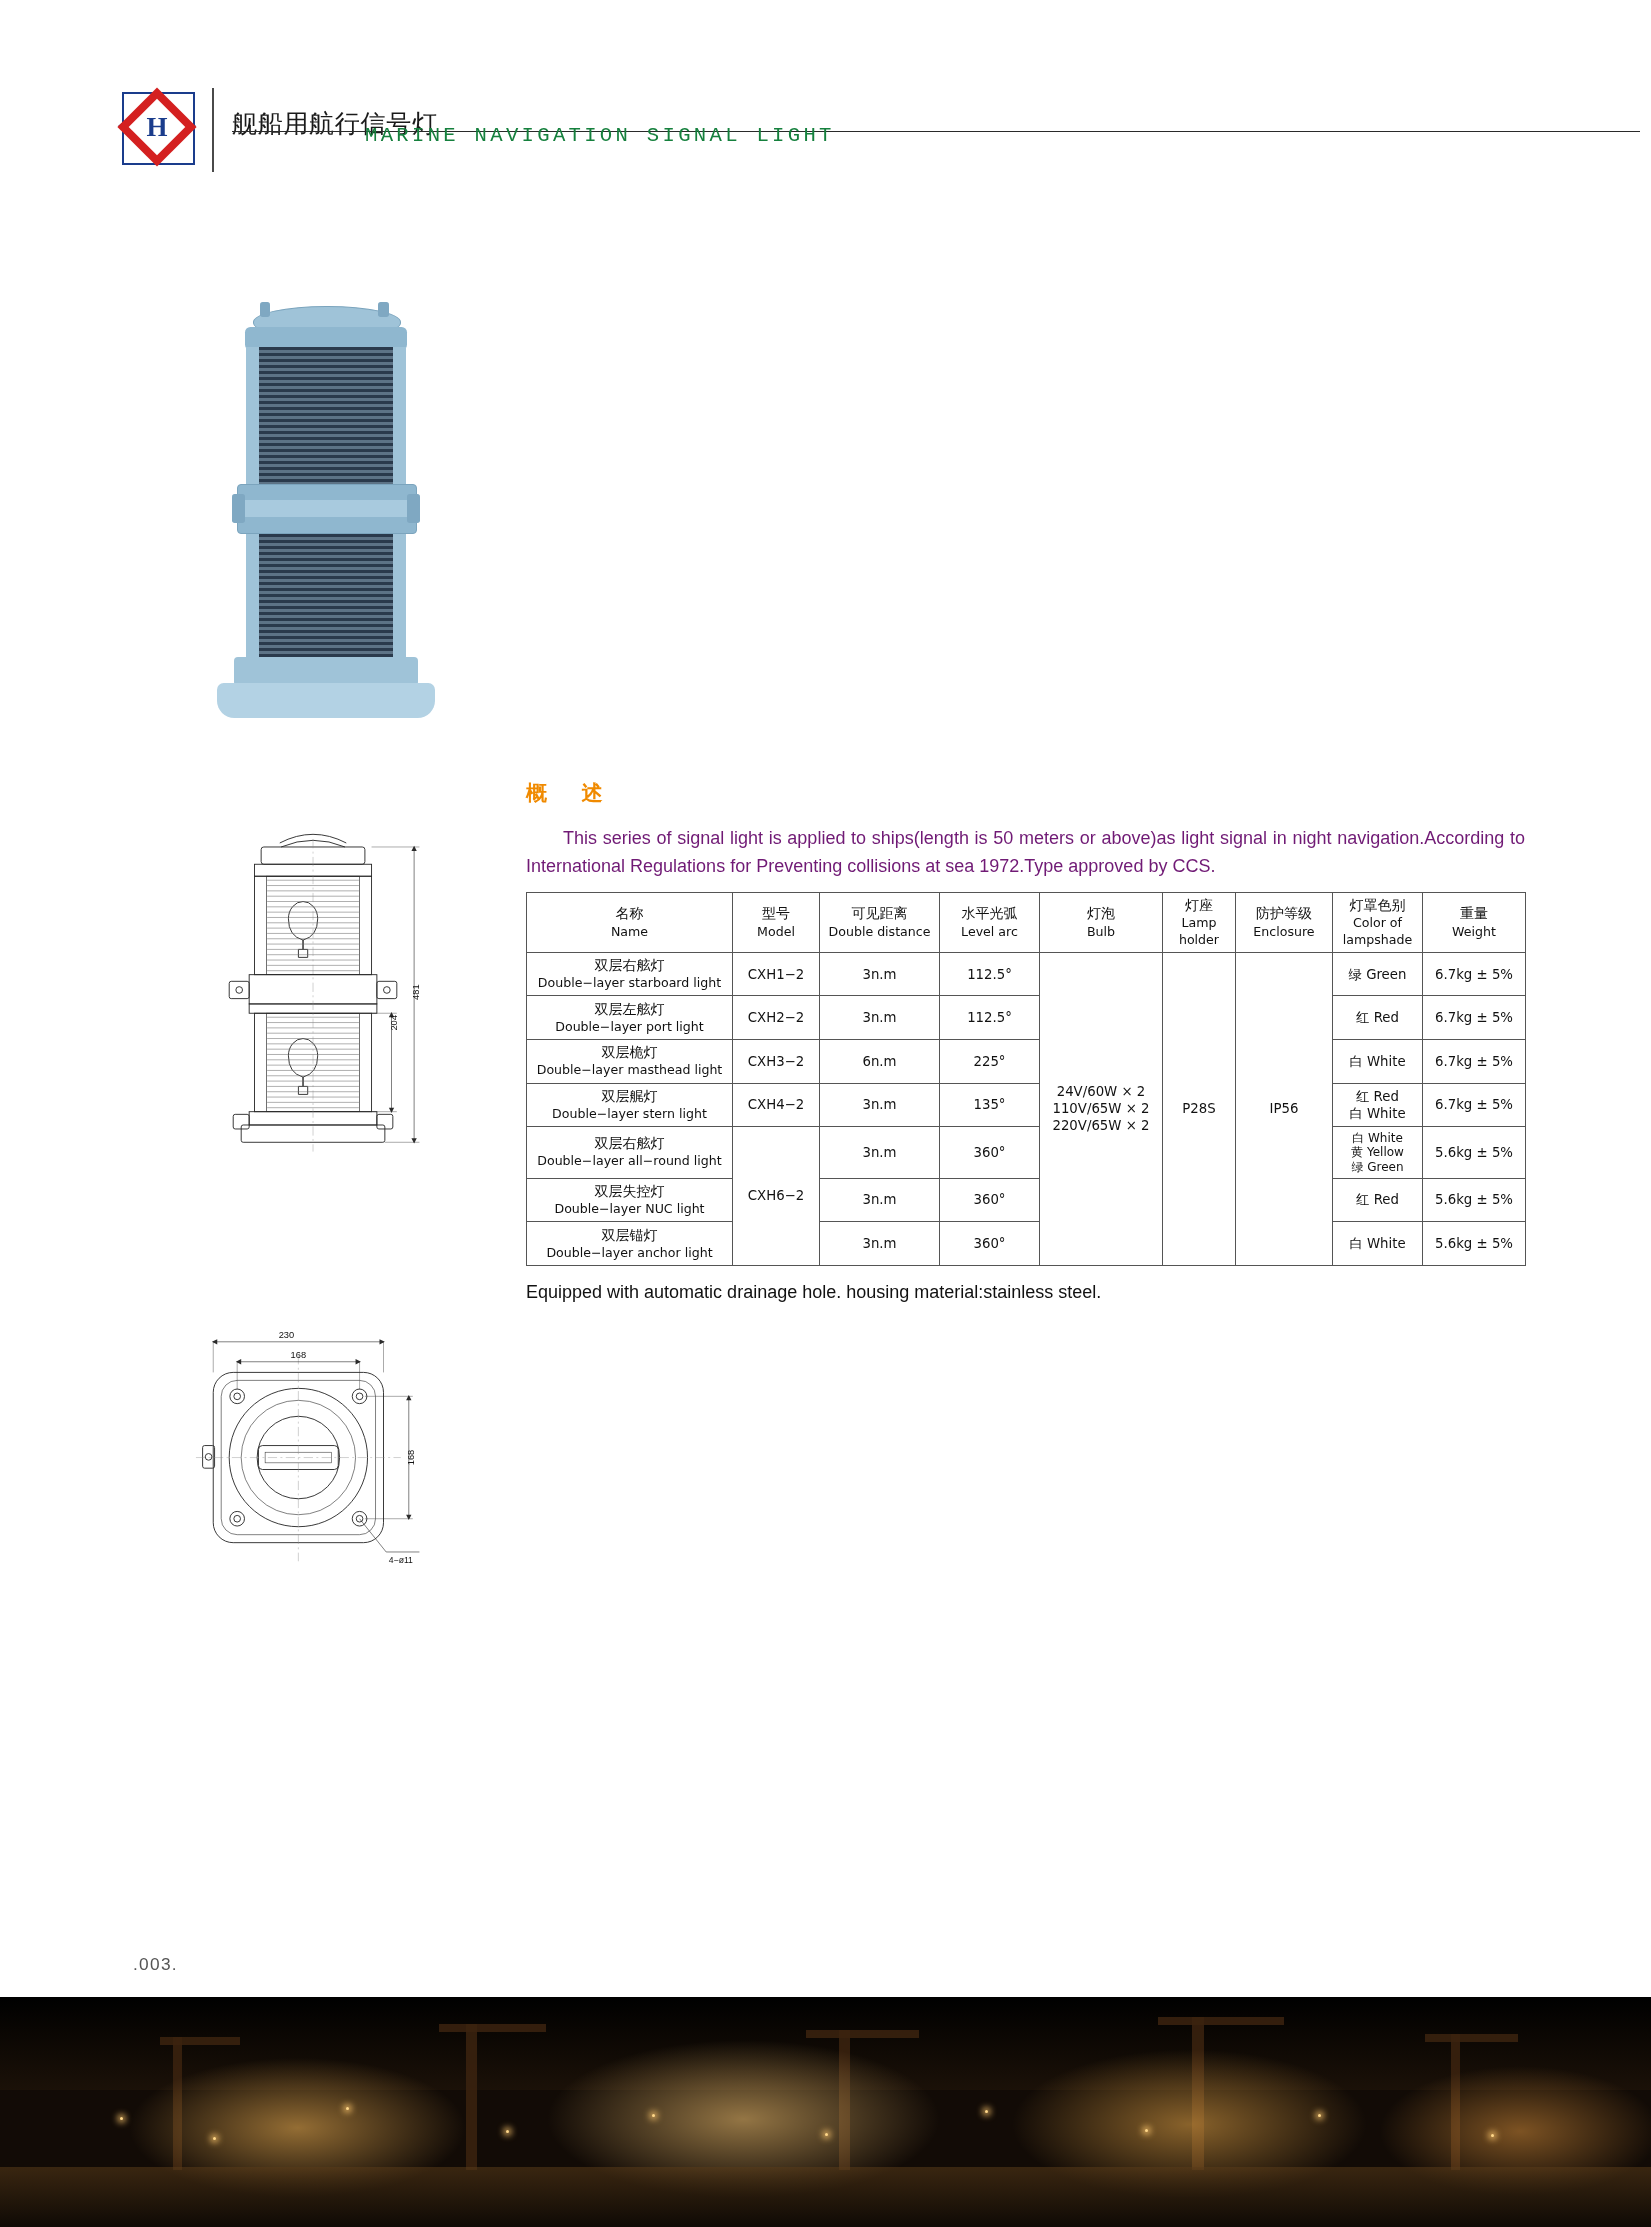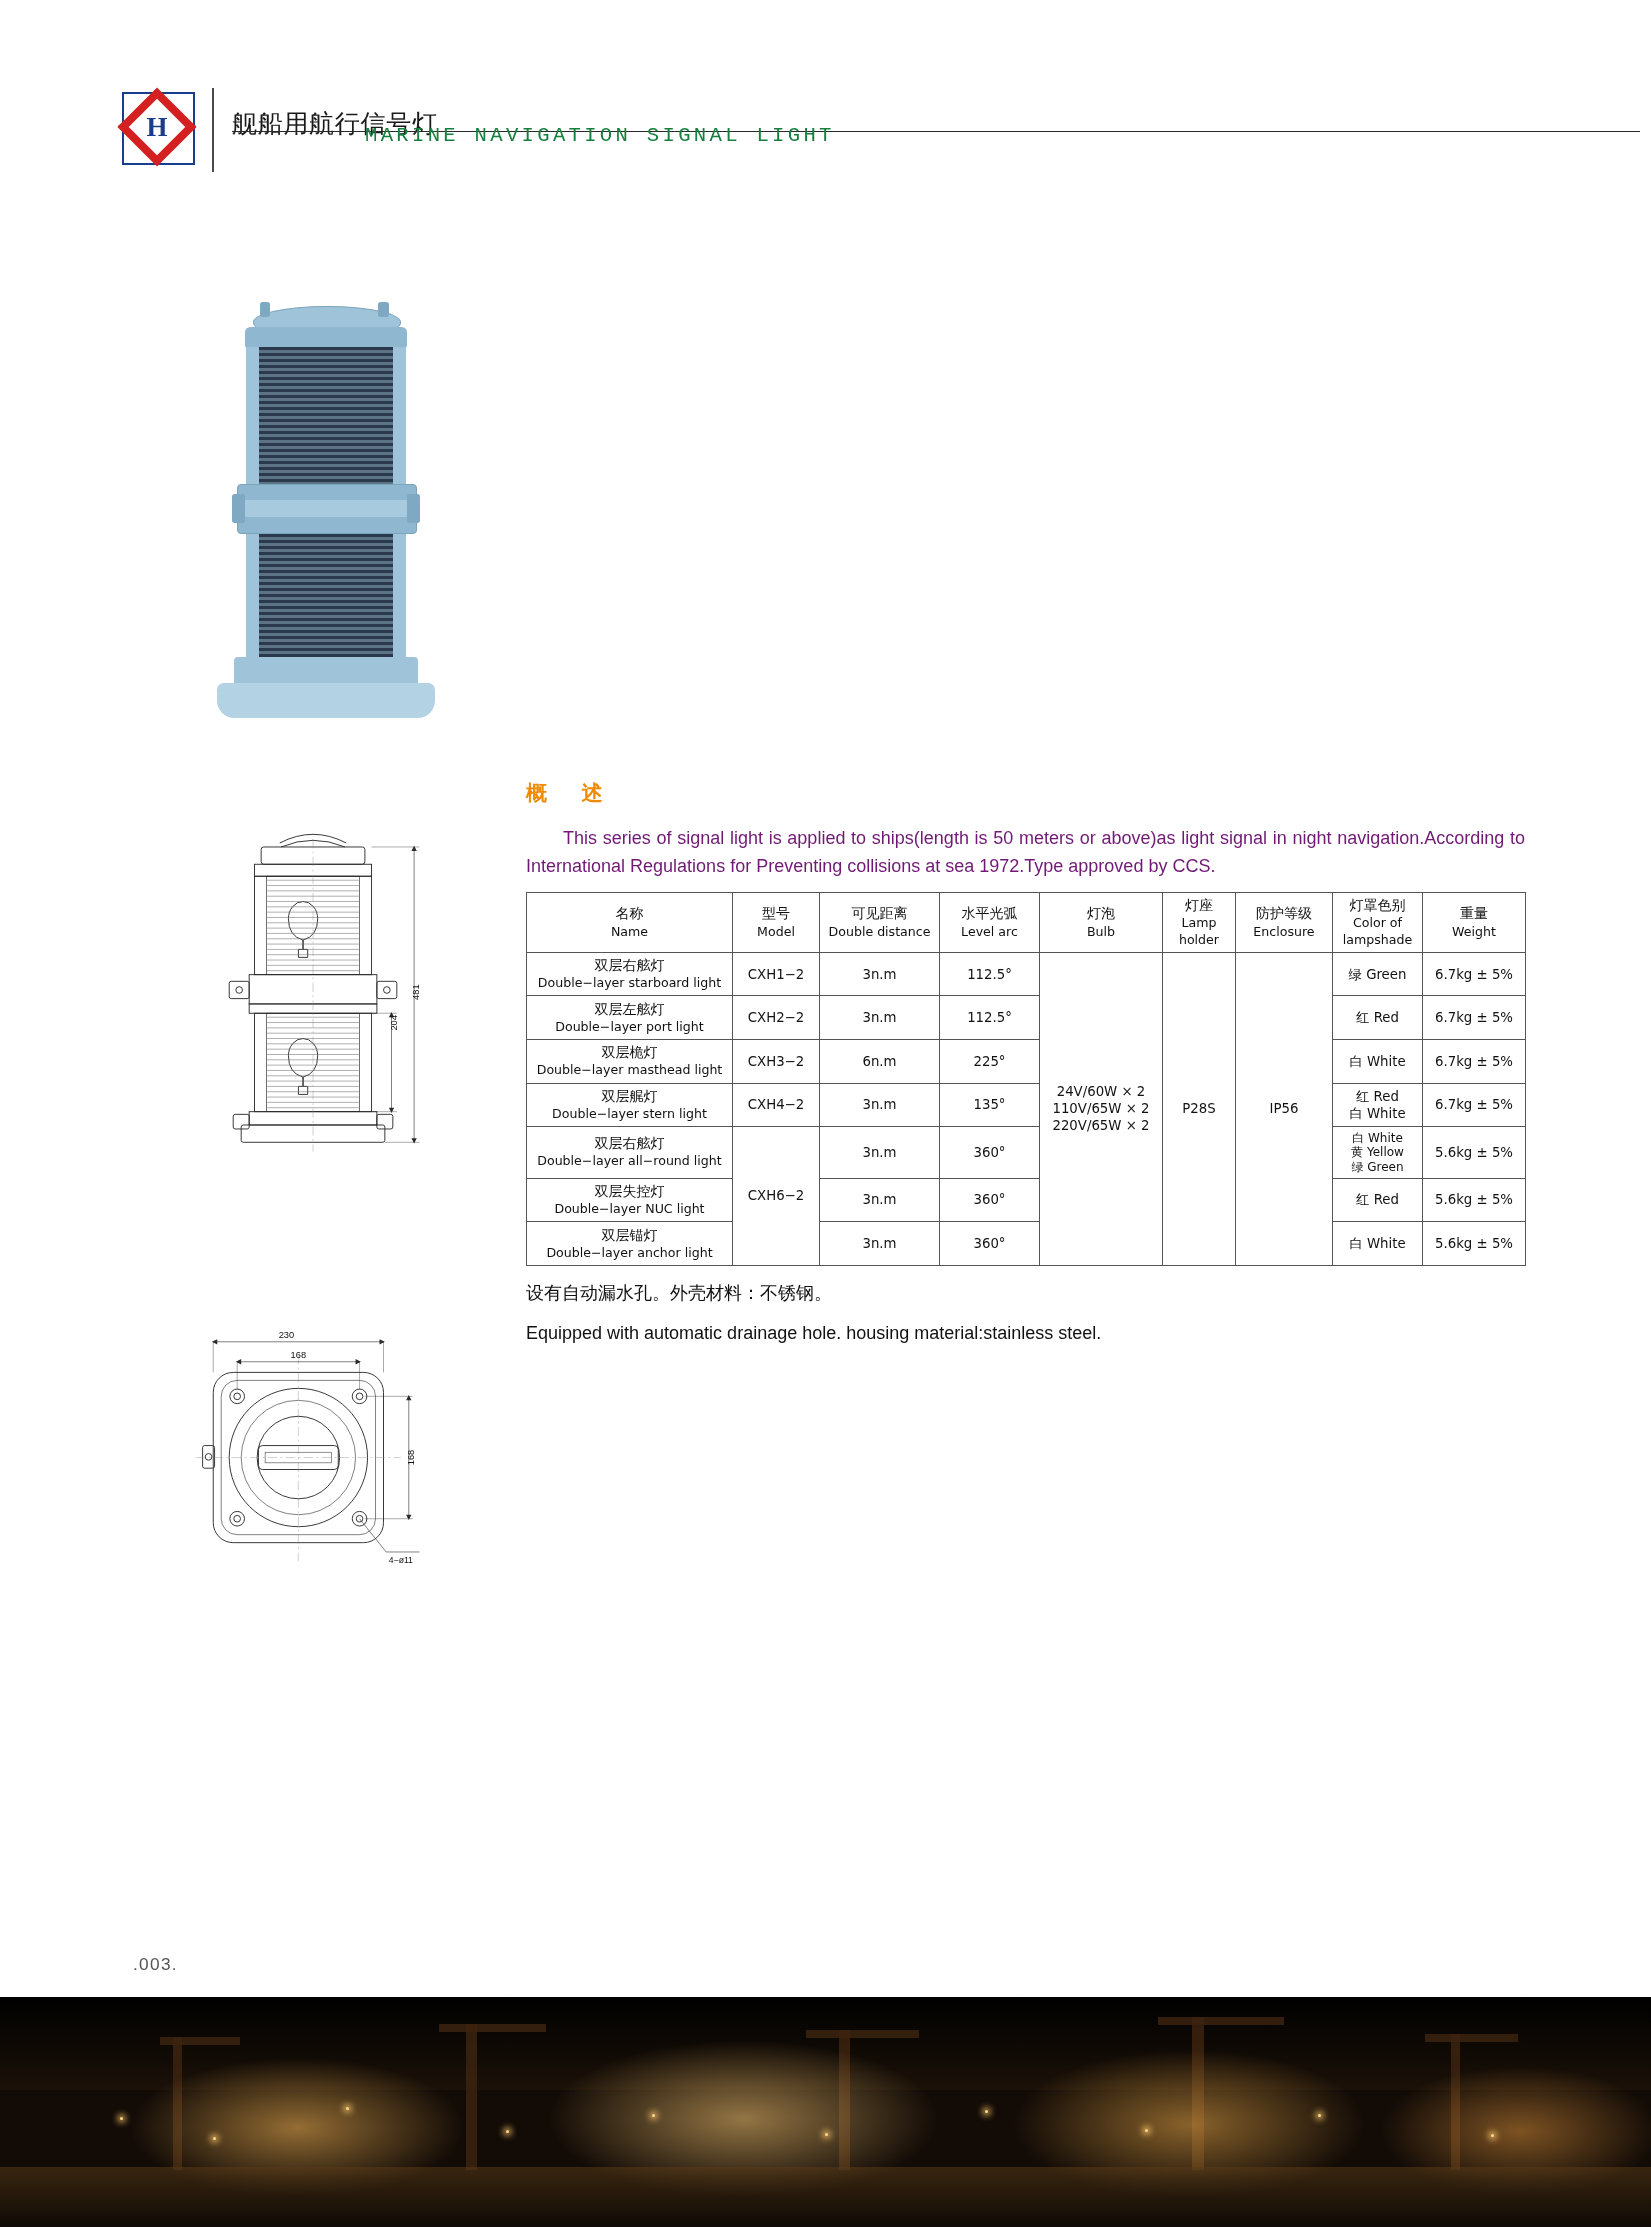--- a/index.html
+++ b/index.html
@@ -424,21 +424,20 @@
           <td>3n.m</td>
           <td>360°</td>
           <td>
             <span>白</span> <span>White</span>
           </td>
           <td>5.6kg ± 5%</td>
         </tr>
       </tbody>
     </table>
 
-    <div class="note">设有自动漏水孔。外壳材料：不锈钢。</div>
     <div class="note note-en">Equipped with automatic drainage hole. housing material:stainless steel.</div>
   </div>
 
   <div class="pgnum">.003.</div>
 
   <div class="footer-img">
     <div class="fi-sky"></div>
     <div class="fi-crane" style="left:173px;top:40px;width:9.3px;height:133px;"></div>
     <div class="fi-crane" style="left:160px;top:40px;width:80px;height:8px;"></div>
     <div class="fi-crane" style="left:466px;top:27px;width:10.7px;height:146px;"></div>

